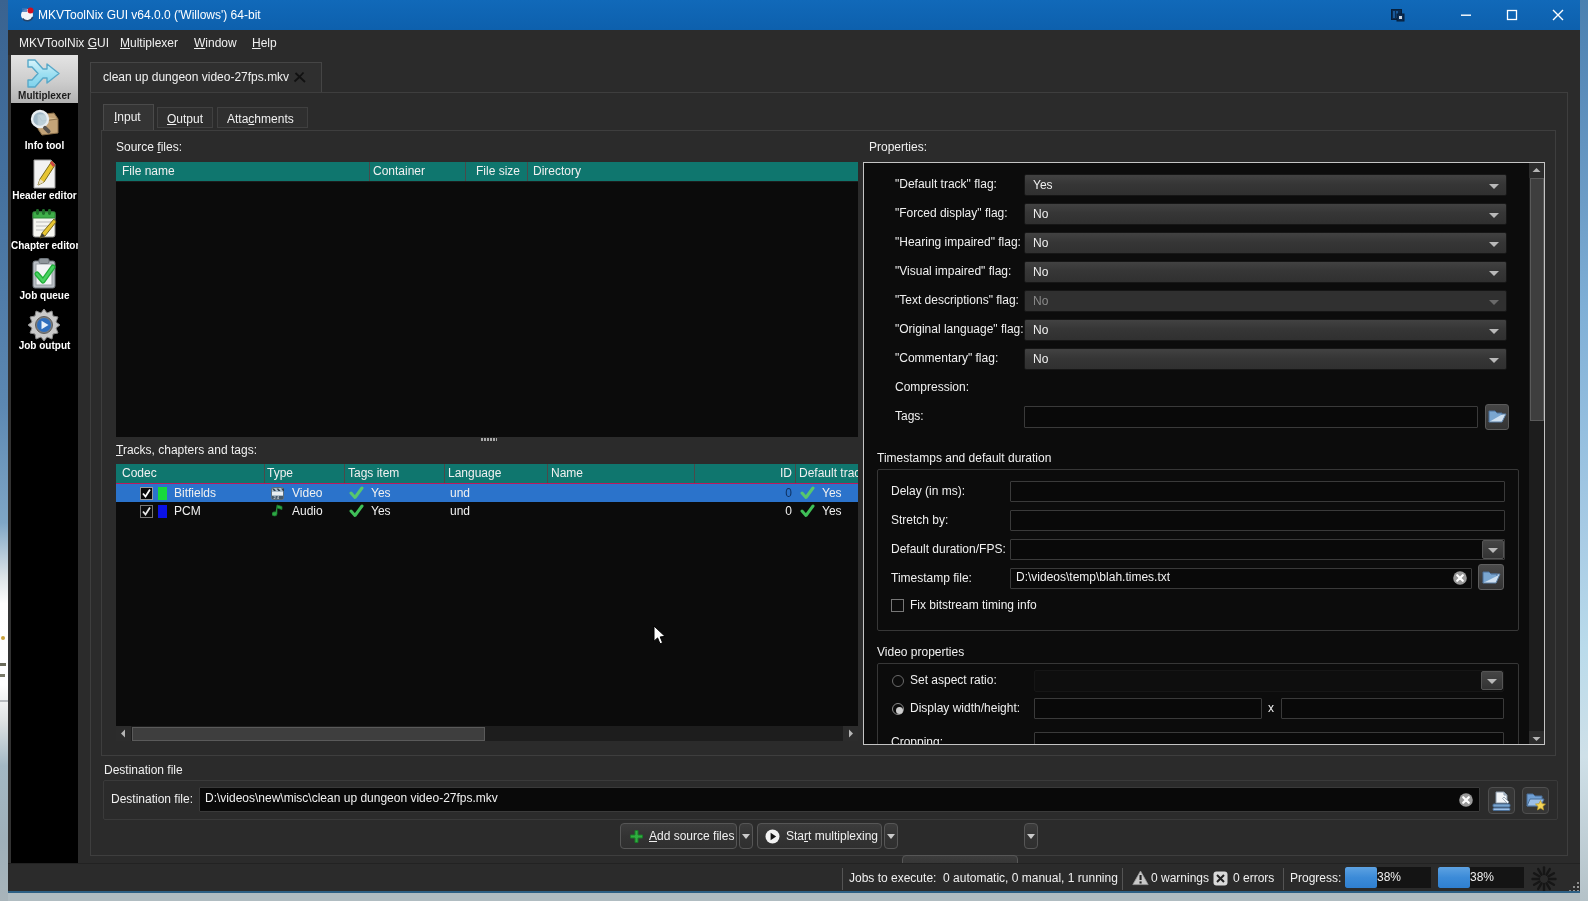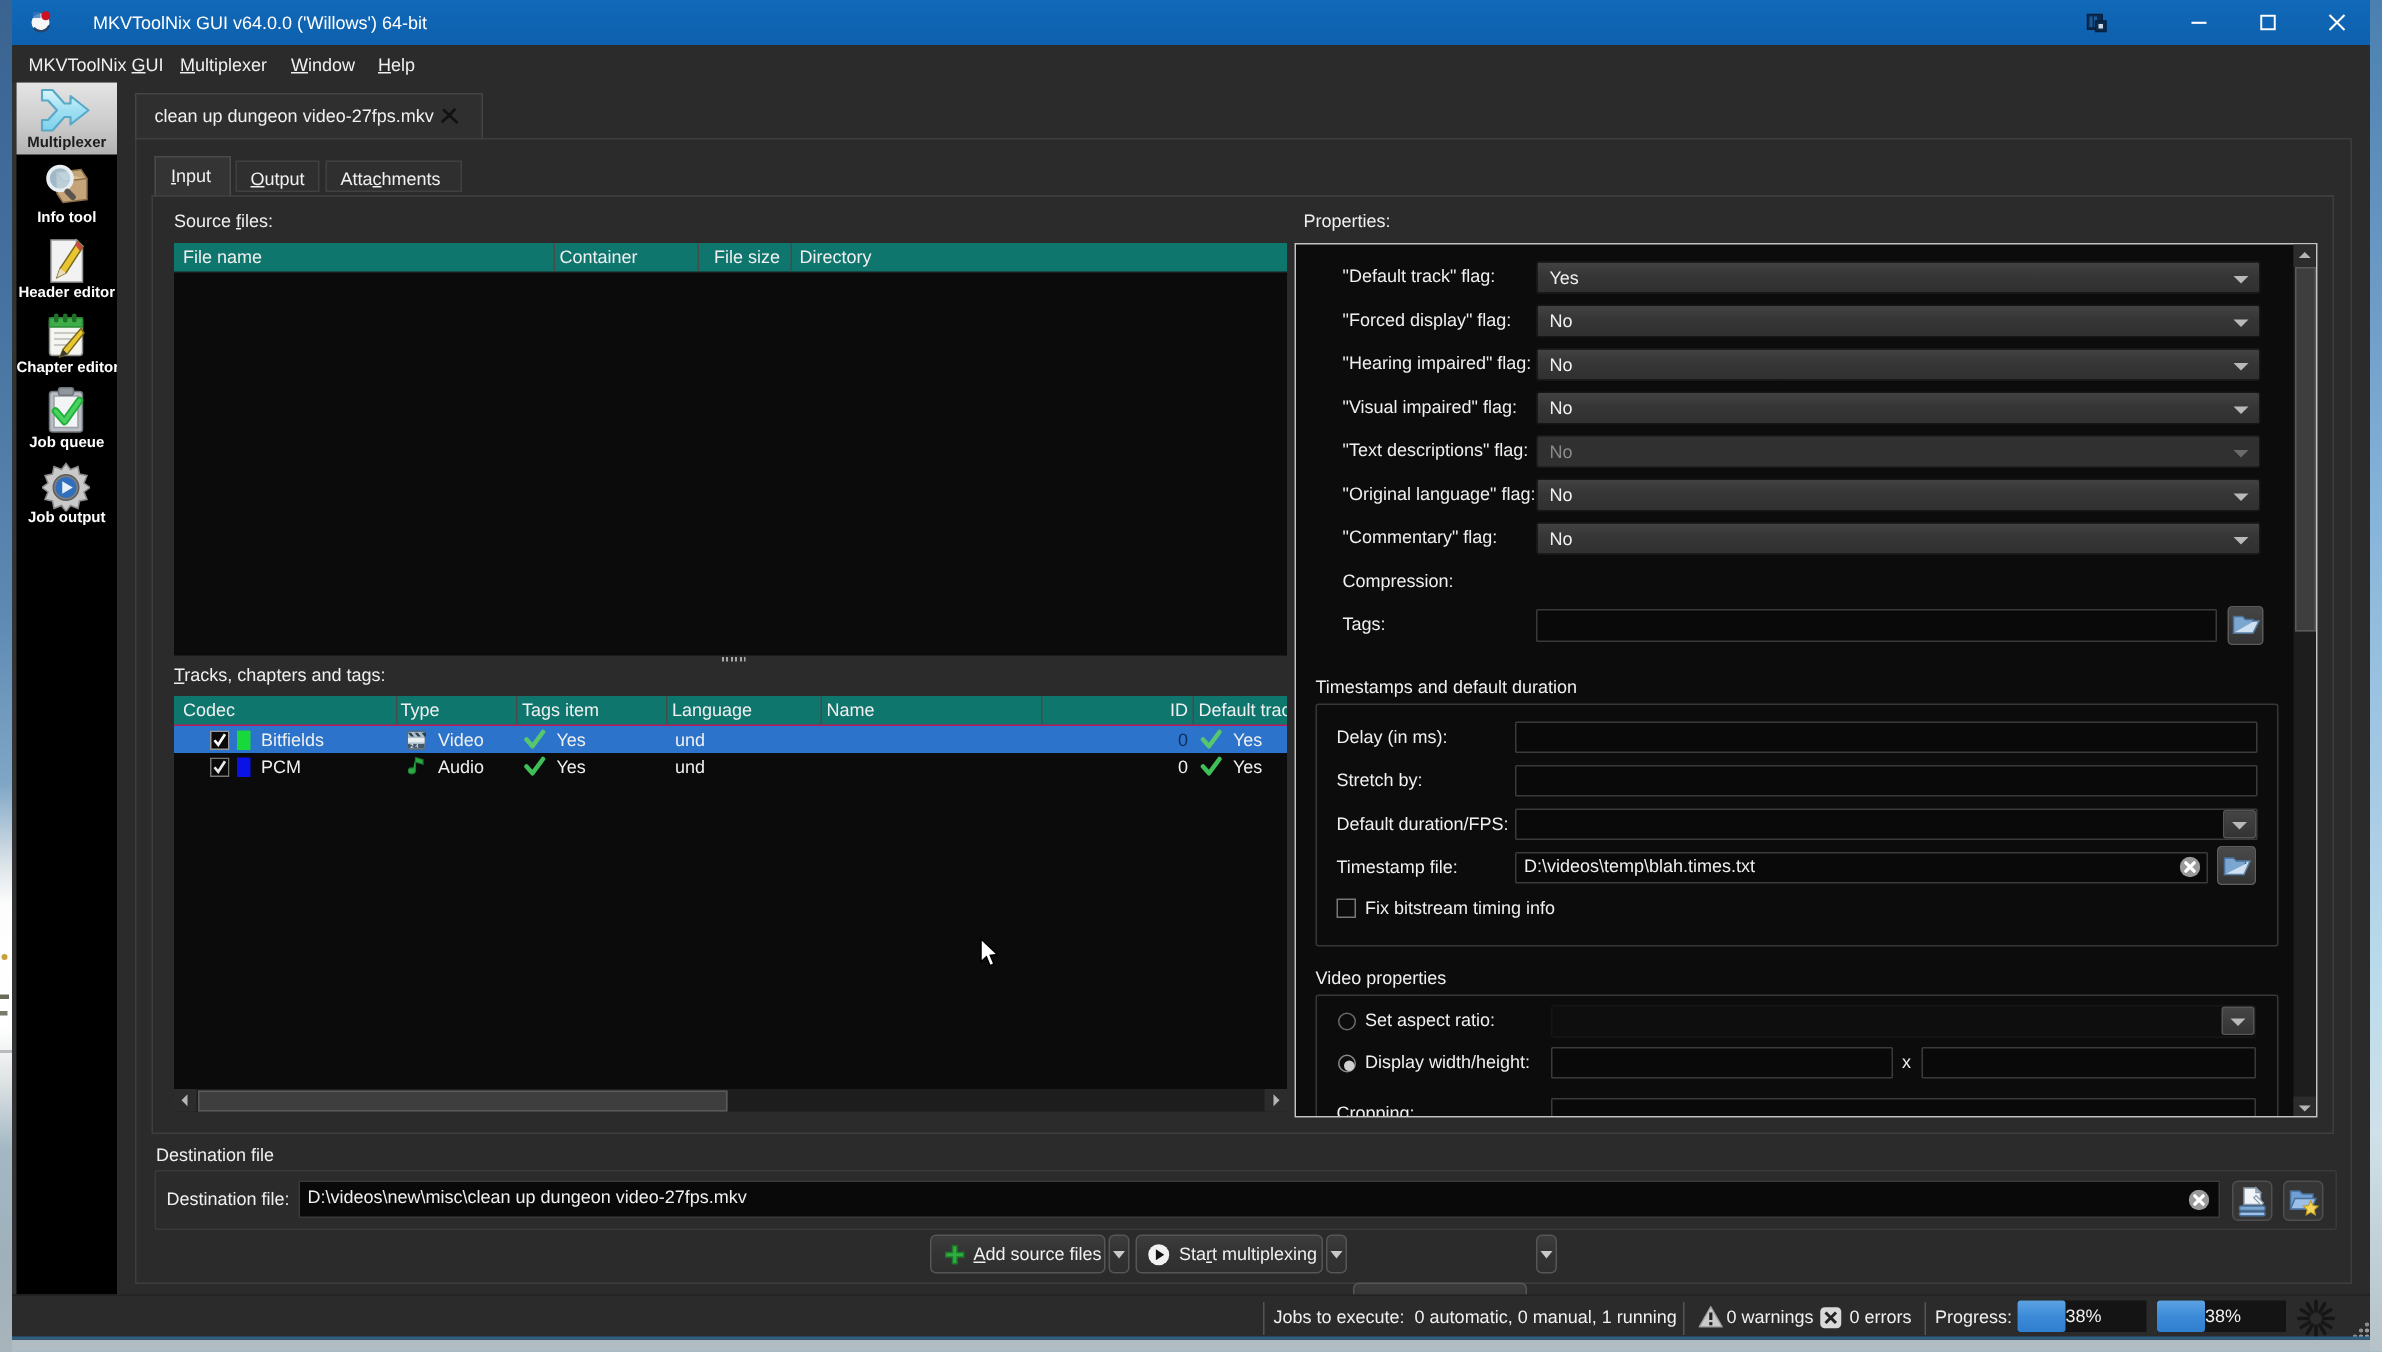--- a/index.html
+++ b/index.html
@@ -14,21 +14,21 @@
 #deskL .m2 { position:absolute; left:0; top:674px; width:5px; height:3px; background:#7a7a6a; }
 #deskL .m3 { position:absolute; left:1px; top:636px; width:4px; height:4px; background:#c8a03a; border-radius:50%; }
 #deskL .m4 { position:absolute; left:0; top:700px; width:8px; height:2px; background:#b8bcc0; }
 #deskR { left:1580px; top:0; width:8px; height:901px;
   background:linear-gradient(#4a80b0,#5a8cba 10%,#6c9cc6 22%,#7fafd6 34%,#95bfdf 48%,#a9cce5 60%,#badbeb 72%,#cfe0e8 84%,#b5c2c8); }
 #deskB { left:8px; top:893px; width:1572px; height:8px; background:#b0bcc1; }
 
 #win { left:8px; top:0; width:1572px; height:893px; background:#2b2b2b; }
 
 #titlebar { position:absolute; left:0; top:0; width:1572px; height:30px; background:linear-gradient(#1169b9,#0d60ad); }
-#title-text { position:absolute; left:30px; top:8px; color:#fff; font-size:12px;margin-left:24px; }
+#title-text { position:absolute; left:30px; top:8px; color:#fff; font-size:12px; }
 .tbtn { position:absolute; top:0; width:46px; height:30px; color:#fff; }
 
 #menubar { position:absolute; left:0; top:30px; width:1572px; height:25px; background:#2b2b2b; color:#f0f0f0; font-size:12px; }
 #menubar span.mi { position:absolute; top:6px; white-space:pre; }
 
 #sidebar { position:absolute; left:0; top:55px; width:70px; height:808px; background:#000; }
 .sbtn { position:absolute; left:0; width:67px; height:48px; text-align:center; color:#fff; }
 .sbtn .lbl { position:absolute; bottom:2px; width:100%; font-size:10px; font-weight:bold; color:#fff; white-space:nowrap; }
 .sbtn.sel { background:linear-gradient(#e4e4e4,#cdcdcd 55%,#b2b2b2); }
 .sbtn.sel .lbl { color:#1c1c1c; }

